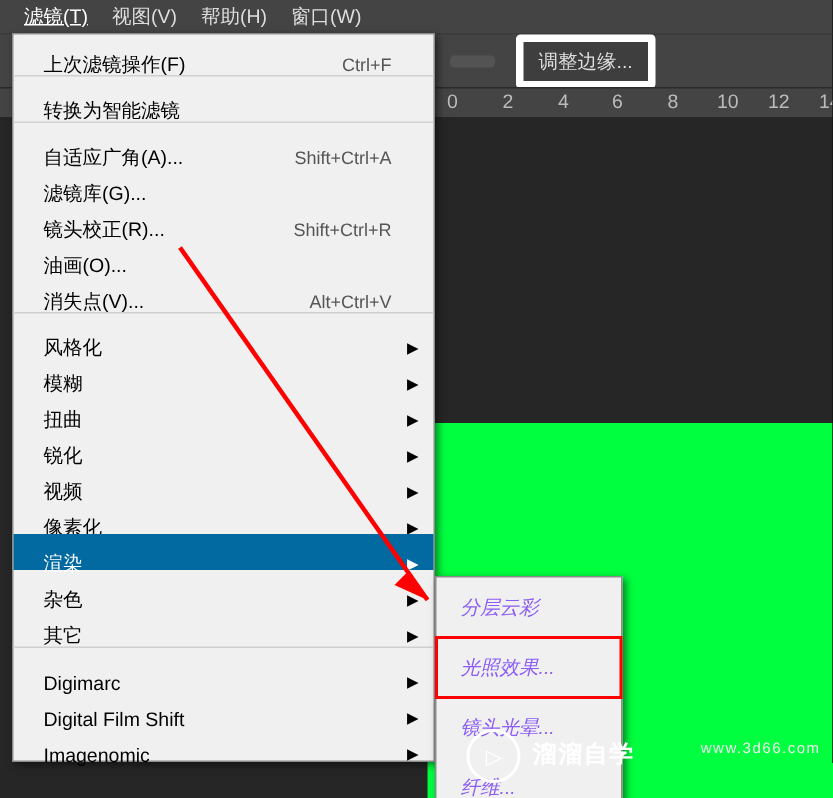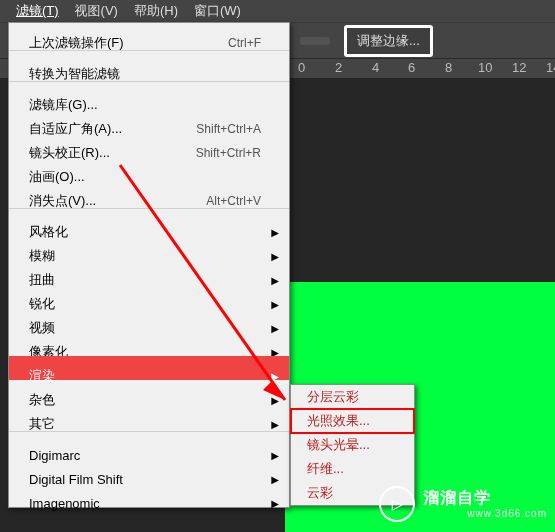--- a/index.html
+++ b/index.html
@@ -2,38 +2,38 @@
 <html><head>
 <meta charset="utf-8">
 <style>
 * { margin: 0; padding: 0; box-sizing: border-box; font-family: "Microsoft YaHei", sans-serif; font-size: 13px; }
 body { width: 555px; height: 532px; background: #000; overflow: hidden; position: relative; }
 .menubar { height: 22px; background: #444444; display: flex; align-items: center; padding-left: 8px; color: #ddd; }
 .menubar-item { padding: 2px 8px; cursor: pointer; }
 .menubar-item.active { color: #fff; text-decoration: underline; }
 .toolbar { height: 36px; background: #444444; display: flex; align-items: center; padding-left: 300px; gap: 14px; border-top: 1px solid #3b3b3b; }
 .toolbar-btn-flat { padding: 4px 10px; background: #535353; color: #ddd; border-radius: 3px; cursor: pointer; }
-.toolbar-btn { padding: 4px 10px; background: #3e3e3e; color: #ddd; border: 3px solid #ffffff; border-radius: 3px; cursor: pointer; }
+.toolbar-btn { padding: 4px 10px; background: #3e3e3e; color: #ddd; border: 5px solid #ffffff; border-radius: 3px; cursor: pointer; }
 .ruler { height: 20px; background: #444444; color: #bbb; font-size: 10px; position: relative; display: flex; align-items: flex-end; padding-left: 20px; overflow: hidden; border-top: 1px solid #2a2a2a; }
 .ruler span { position: absolute; bottom: 3px; }
 .canvas-area { position: absolute; top: 78px; left: 0; right: 0; bottom: 0; background: #262626; }
 .green { position: absolute; right: 0; bottom: 0; width: 270px; height: 250px; background: #00ff3f; }
 .menu { position: absolute; top: 22px; left: 8px; width: 282px; background: #f0f0f0; border: 1px solid #8b8b8b; box-shadow: 2px 2px 5px rgba(0,0,0,0.5); }
 .menu-item { height: 24px; display: flex; align-items: center; justify-content: space-between; padding: 16px 28px 0 20px; color: #000; cursor: pointer; position: relative; }
-.menu-item.hover { background: #ef4444; color: #fff; }
+.menu-item.hover { background: #0369a1; color: #fff; }
 .menu-item .shortcut { color: #555; font-size: 12px; }
 .menu-sep { height: 1px; background: #d0d0d0; margin: 3px 0; }
 .sub-arrow { position: absolute; right: 10px; font-size: 10px; }
 .submenu { position: absolute; top: 384px; left: 290px; width: 125px; background: #f0f0f0; border: 1px solid #8b8b8b; box-shadow: 2px 2px 5px rgba(0,0,0,0.5); }
-.sub-item { height: 24px; display: flex; align-items: center; padding: 0 16px; color: #b91c1c; cursor: pointer; }
+.sub-item { height: 40px; display: flex; align-items: center; padding: 0 16px; color: #8b5cf6; cursor: pointer; font-style: italic; }
 .sub-item.hl { outline: 2px solid #ff0000; outline-offset: -1px; }
 .arrow { position: absolute; top: 160px; left: 115px; pointer-events: none; z-index: 50; }
 .logo { position: absolute; right: 8px; bottom: 10px; color: #fff; display: flex; align-items: center; gap: 8px; z-index: 60; }
 .logo-icon { width: 36px; height: 36px; border: 2px solid #fff; border-radius: 50%; display: flex; align-items: center; justify-content: center; font-size: 14px; }
-.logo-text { display: flex; flex-direction: column; line-height: 1.2; }
+.logo-text { display: flex; line-height: 1.2; }
 .logo-t1 { font-size: 16px; font-weight: bold; letter-spacing: 1px; }
 .logo-t2 { font-size: 10px; color: #efefef; letter-spacing: 1px; margin-left: 44px; }
 </style>
 </head>
 <body>
 
 <div class="menubar">
   <span class="menubar-item active">滤镜(T)</span>
   <span class="menubar-item">视图(V)</span>
   <span class="menubar-item">帮助(H)</span>
@@ -64,25 +64,25 @@
   <div class="menu-item">
     <span>上次滤镜操作(F)</span>
     <span class="shortcut">Ctrl+F</span>
   </div>
   <div class="menu-sep"></div>
   <div class="menu-item">
     <span>转换为智能滤镜</span>
   </div>
   <div class="menu-sep"></div>
   <div class="menu-item">
-    <span>滤镜库(G)...</span>
+    <span>自适应广角(A)...</span>
+    <span class="shortcut">Shift+Ctrl+A</span>
   </div>
   <div class="menu-item">
-    <span>自适应广角(A)...</span>
-    <span class="shortcut">Shift+Ctrl+A</span>
+    <span>滤镜库(G)...</span>
   </div>
   <div class="menu-item">
     <span>镜头校正(R)...</span>
     <span class="shortcut">Shift+Ctrl+R</span>
   </div>
   <div class="menu-item">
     <span>油画(O)...</span>
   </div>
   <div class="menu-item">
     <span>消失点(V)...</span>

